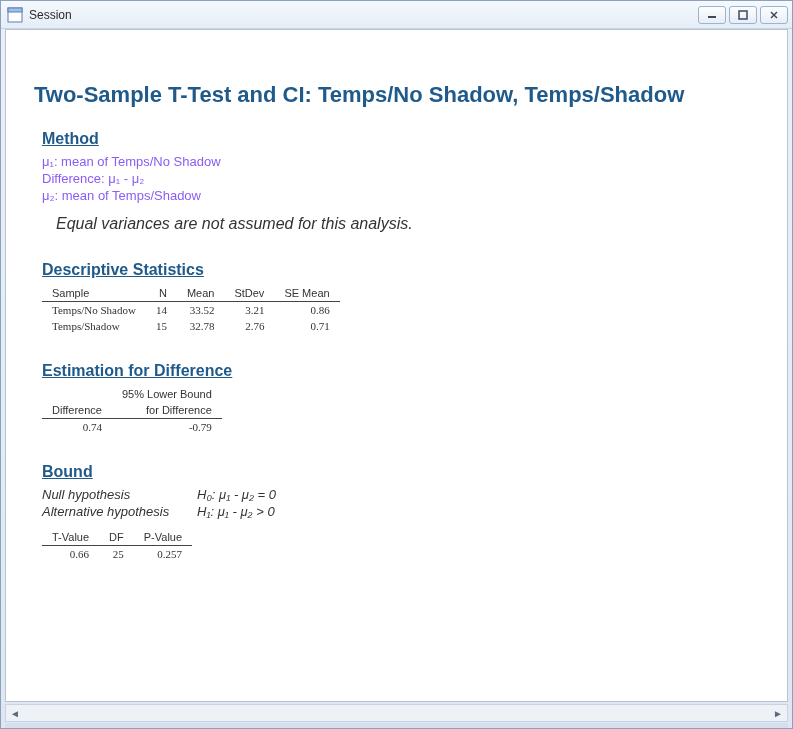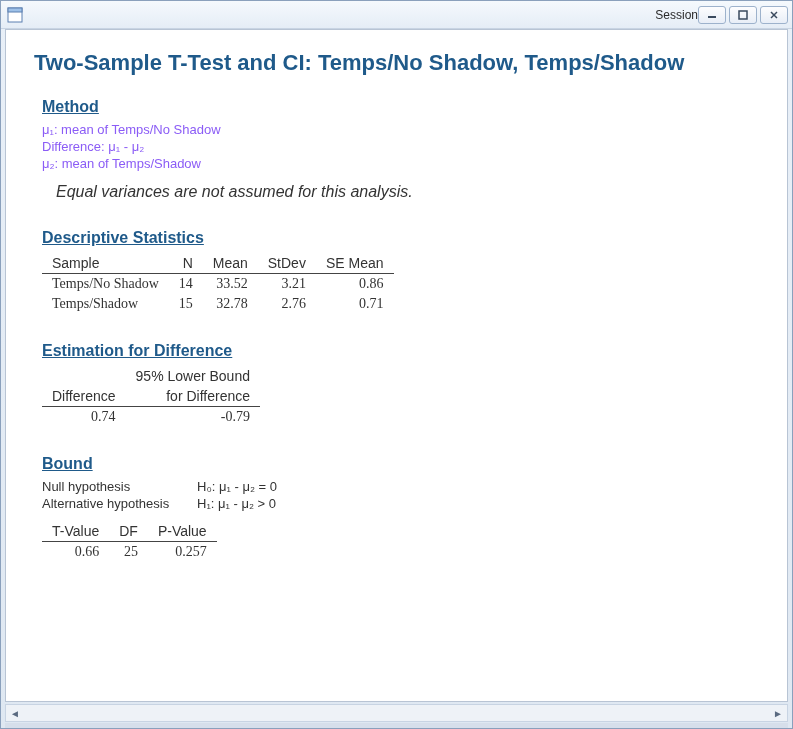--- a/index.html
+++ b/index.html
@@ -33,21 +33,20 @@
     width: 16px;
     height: 16px;
     margin-right: 6px;
     display: inline-block;
   }
   .titlebar-icon svg { display:block; }
   .titlebar-title {
     flex: 1;
     font-size: 12px;
     color: #2a2a2a;
-    text-align: right;
   }
   .window-controls { display:flex; gap:3px; }
   .wbtn {
     width: 28px;
     height: 18px;
     border: 1px solid #9db2cc;
     border-radius: 3px;
     background: linear-gradient(to bottom,#fdfdfe,#e8eef7);
     display:flex;
     align-items:center;
@@ -58,20 +57,21 @@
   .content-wrap {
     position:absolute;
     top:28px; left:4px; right:4px; bottom:26px;
     background:#fff;
     border:1px solid #b8c4d4;
     overflow: hidden;
   }
   .content {
     padding: 12px 28px 12px 28px;
     color:#2b2b2b;
+    margin-top:32px;
   }
   h1.main-title {
     font-size: 22px;
     font-weight: 600;
     color: #1f5a8a;
     margin: 8px 0 22px 0;
   }
   h2.section {
     font-size: 16px;
     font-weight: 600;
@@ -86,40 +86,40 @@
     margin: 2px 0;
   }
   .italic-note {
     font-size: 16px;
     font-style: italic;
     color:#333;
     margin: 12px 0 0 14px;
   }
   table.data {
     border-collapse: collapse;
-    font-size: 14px;
+    font-size: 11px;
     color:#333;
     margin-top:4px;
   }
   table.data th {
     font-weight: 400;
     text-align: right;
     padding: 2px 10px;
     border-bottom: 1px solid #444;
   }
   table.data th.left { text-align:left; }
   table.data td {
     text-align: right;
     padding: 2px 10px;
     font-family: Liberation Serif, serif;
   }
   table.data td.left { text-align:left; }
   table.data thead tr:first-child th { border-top: 1px solid #444; }
   table.noTopBorder thead tr:first-child th { border-top:none; }
-  .hyp-row { font-size:13px; color:#333; display:flex; margin:2px 0; }
+  .hyp-row { font-size:13px; color:#333; display:flex; margin:2px 0;font-style:italic; }
   .hyp-row .lbl { width:155px; }
   .scrollbar-h {
     position:absolute;
     left:4px; right:4px; bottom:6px;
     height:18px;
     background:#eef2f7;
     border:1px solid #c8d4e3;
     display:flex;
     align-items:center;
   }

